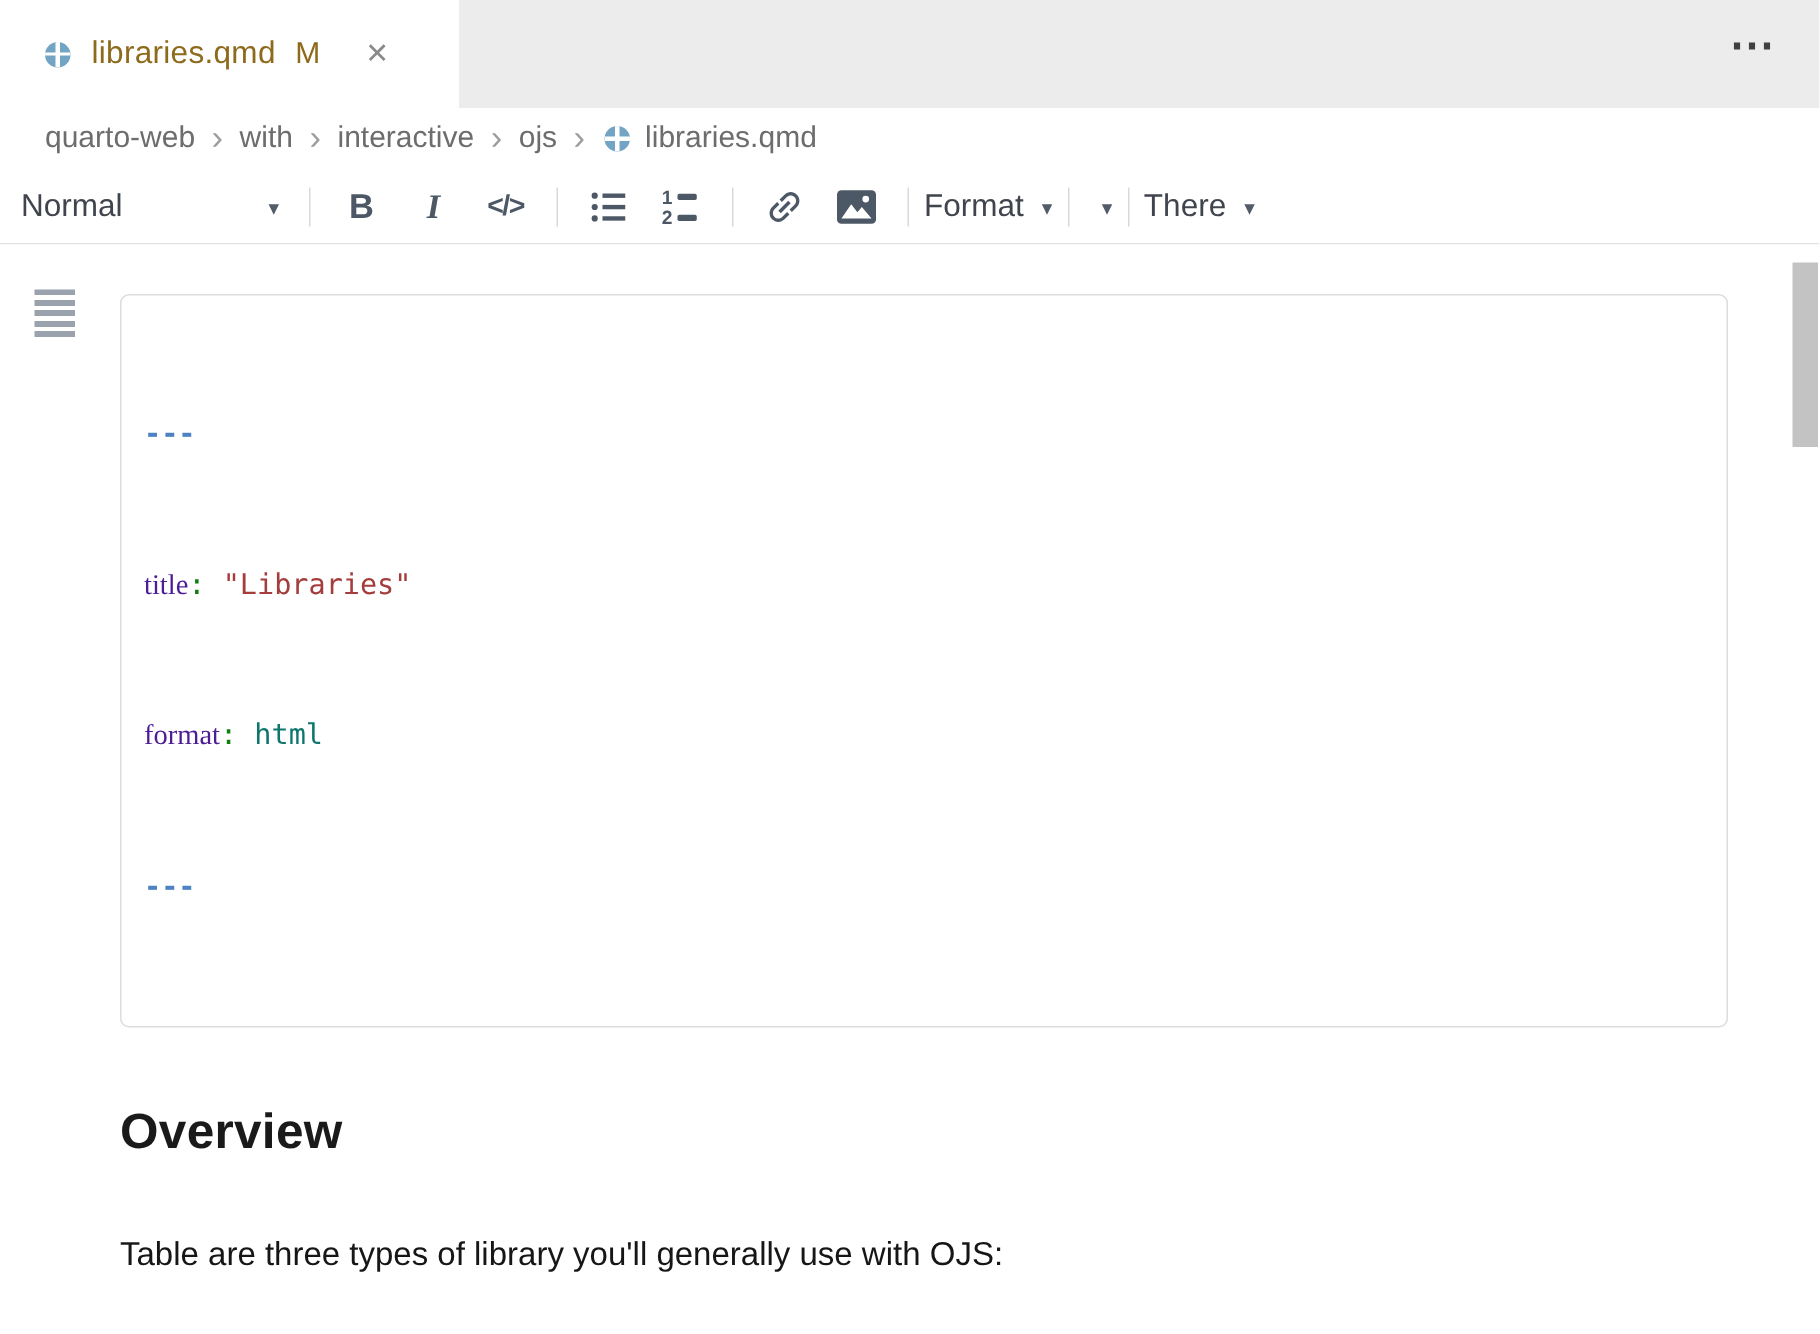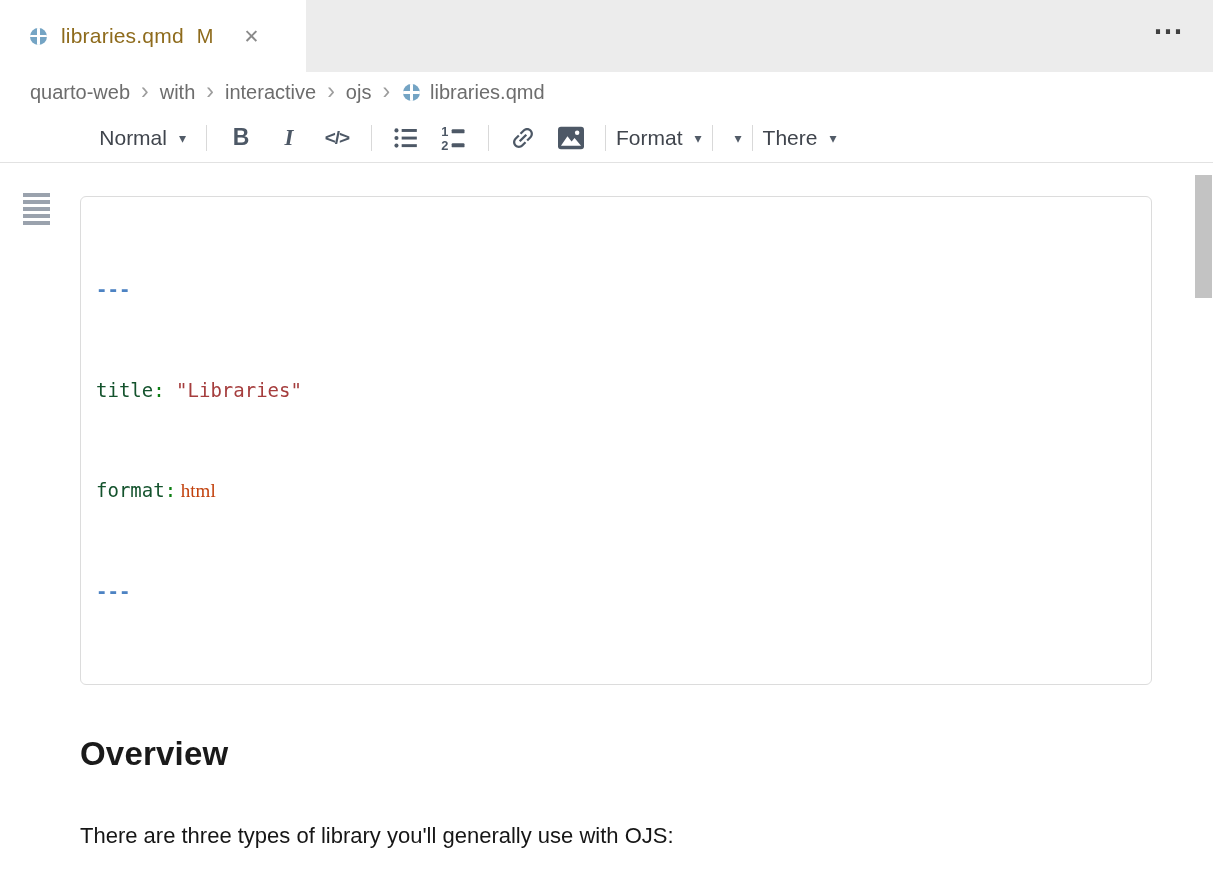--- a/index.html
+++ b/index.html
@@ -19,41 +19,41 @@
 
   
   .breadcrumb { height:41px; background:#ffffff; display:flex; align-items:center; padding-left:30px; font-size:20px; color:#6d6d6d; }
   .crumb { cursor:pointer; }
   .crumb-sep { margin:0 11px; color:#9d9d9d; font-size:23px; line-height:1; transform:translateY(-1px); }
   .crumb-icon { margin:0 10px 0 2px; }
 
   
   .toolbar { height:50px; background:#ffffff; border-bottom:1px solid #e2e2e2; display:flex; align-items:center; padding-left:14px; color:#40454d; }
   .tb-dropdown { display:flex; align-items:center; cursor:pointer; font-size:21px; }
-  .tb-dropdown.style-select { width:182px; justify-content:flex-end; padding-right:10px; }
+  .tb-dropdown.style-select { width:182px; justify-content:space-between; padding-right:10px; }
   .caret { font-size:14px; color:#525c68; margin-left:12px; }
   .tb-sep { width:1px; height:26px; background:#d9d9d9; margin:0 10px; flex:0 0 auto; }
   .tb-btn { width:48px; height:40px; display:flex; align-items:center; justify-content:center; background:none; border:none; cursor:pointer; color:#4d5866; }
   .tb-btn.bold { font-size:23px; font-weight:700; font-family:"Liberation Sans",sans-serif; }
   .tb-btn.italic { font-size:23px; font-style:italic; font-weight:700; font-family:"Liberation Serif",serif; }
   .tb-btn.codeglyph { font-size:19px; font-weight:700; letter-spacing:-1px; }
   .tb-btn svg { display:block; }
 
   
   .content { position:relative; background:#ffffff; padding-top:33px; }
   .block-handle { position:absolute; left:23px; top:30px; width:27px; height:34px; cursor:grab;
       background:repeating-linear-gradient(to bottom, #9aa2ad 0 4px, #ffffff 4px 7px); }
 
   .yaml-block { margin:0 61px 0 80px; border:1px solid #dcdcdc; border-radius:6px; padding:9px 15px; cursor:text;
       font-family:"DejaVu Sans Mono","Liberation Mono",monospace; font-size:19px; line-height:33.5px; white-space:pre; }
   .tok-delim { color:#4d83c3; font-weight:bold; }
-  .tok-key   { color:#14532d; }
+  .tok-key   { color:#4c1d95;font-family:Liberation Serif, serif; }
   .tok-colon { color:#0d7f13; }
   .tok-string{ color:#a53d3d; }
-  .tok-plain { color:#c2410c;font-family:Liberation Serif, serif; }
+  .tok-plain { color:#0f766e; }
 
   .doc { padding-left:80px; padding-right:95px; color:#161616; }
   .doc h1 { margin-top:50px; font-size:33px; font-weight:700; color:#1a1a1a; letter-spacing:.2px; }
   .para { margin-top:47px; font-size:22px; line-height:31px; }
 
   .scrollbar-thumb { position:absolute; top:175px; right:1px; width:17px; height:123px; background:#c3c3c3; cursor:pointer; }
 </style>
 </head>
 <body>
 
@@ -152,19 +152,19 @@
     <div class="yaml-block">
       <div class="code-line"><span class="tok-delim">---</span></div>
       <div class="code-line"><span class="tok-key">title</span><span class="tok-colon">:</span><span class="tok-string"> "Libraries"</span></div>
       <div class="code-line"><span class="tok-key">format</span><span class="tok-colon">:</span><span class="tok-plain"> html</span></div>
       <div class="code-line"><span class="tok-delim">---</span></div>
     </div>
 
     <div class="doc">
       <h1>Overview</h1>
 
-      <p class="para">There are three types of library you'll generally use with OJS:</p>
+      <p class="para">Table are three types of library you'll generally use with OJS:</p>
 
     </div>
   </div>
 
   <div class="scrollbar-thumb"></div>
 </div>
 
 </body></html>

